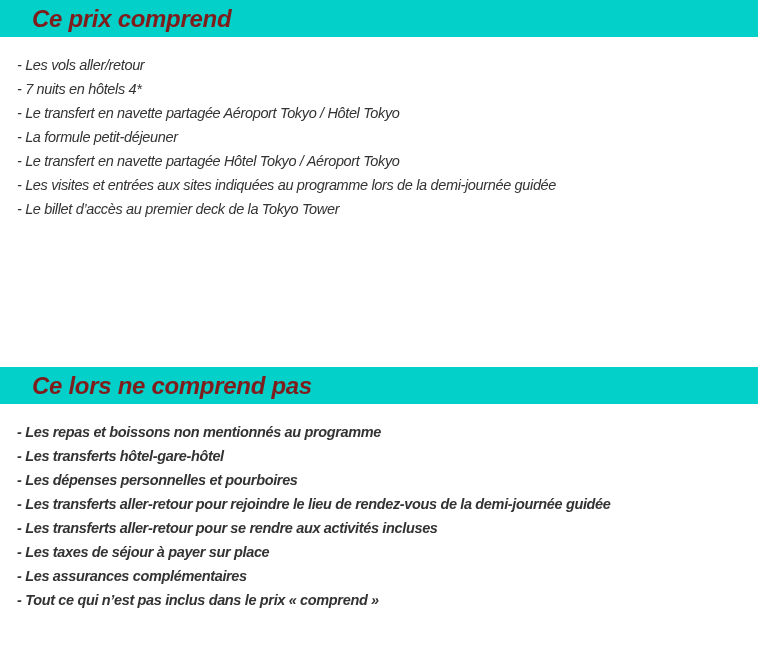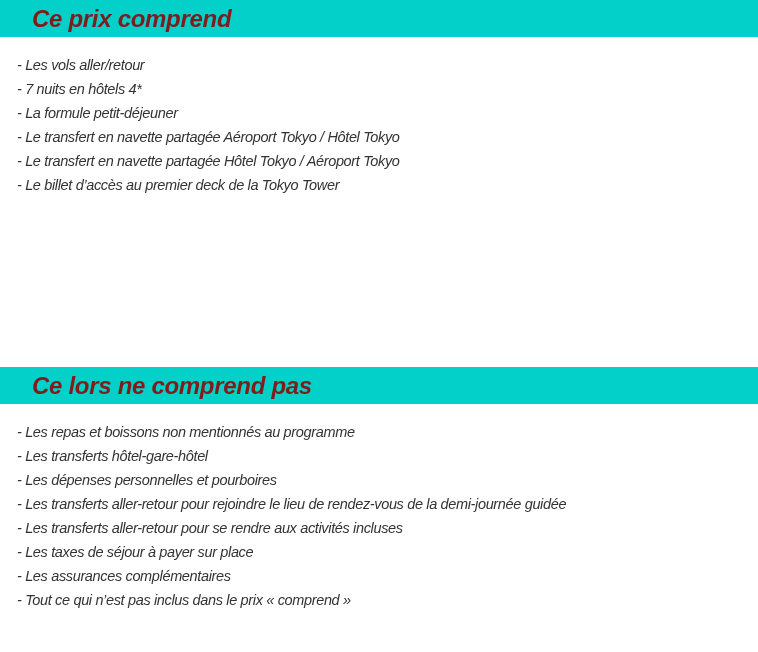--- a/index.html
+++ b/index.html
@@ -32,43 +32,44 @@
     #header-included { top: 0; }
     #header-excluded { top: 367px; }
     .item-list {
       position: absolute;
       left: 16px;
       margin: 0;
       padding: 0;
       list-style: none;
     }
     #list-included { top: 53px; }
-    #list-excluded { top: 420px; }
+    #list-excluded { top: 420px; font-weight: bold; }
     .item-list li {
       height: 24px;
       line-height: 24px;
       font-size: 14.5px;
       font-style: italic;
       color: #333333;
       white-space: nowrap;
       letter-spacing: -0.35px;
       padding-left: 1px;
     }
   </style>
 </head>
 <body>
 
 <div id="header-included" class="section-header">Ce prix comprend</div>
 
 <ul id="list-included" class="item-list">
   <li>- Les vols aller/retour</li>
   <li>- 7 nuits en hôtels 4*</li>
+  <li>- Le transfert en navette partagée Aéroport Tokyo / Hôtel Tokyo</li>
   <li>- La formule petit-déjeuner</li>
-  <li>- Le transfert en navette partagée Aéroport Tokyo / Hôtel Tokyo</li>
   <li>- Le transfert en navette partagée Hôtel Tokyo / Aéroport Tokyo</li>
+  <li>- Les visites et entrées aux sites indiquées au programme lors de la demi-journée guidée</li>
   <li>- Le billet d’accès au premier deck de la Tokyo Tower</li>
 </ul>
 
 <div id="header-excluded" class="section-header">Ce lors ne comprend pas</div>
 
 <ul id="list-excluded" class="item-list">
   <li>- Les repas et boissons non mentionnés au programme</li>
   <li>- Les transferts hôtel-gare-hôtel</li>
   <li>- Les dépenses personnelles et pourboires</li>
   <li>- Les transferts aller-retour pour rejoindre le lieu de rendez-vous de la demi-journée guidée</li>

